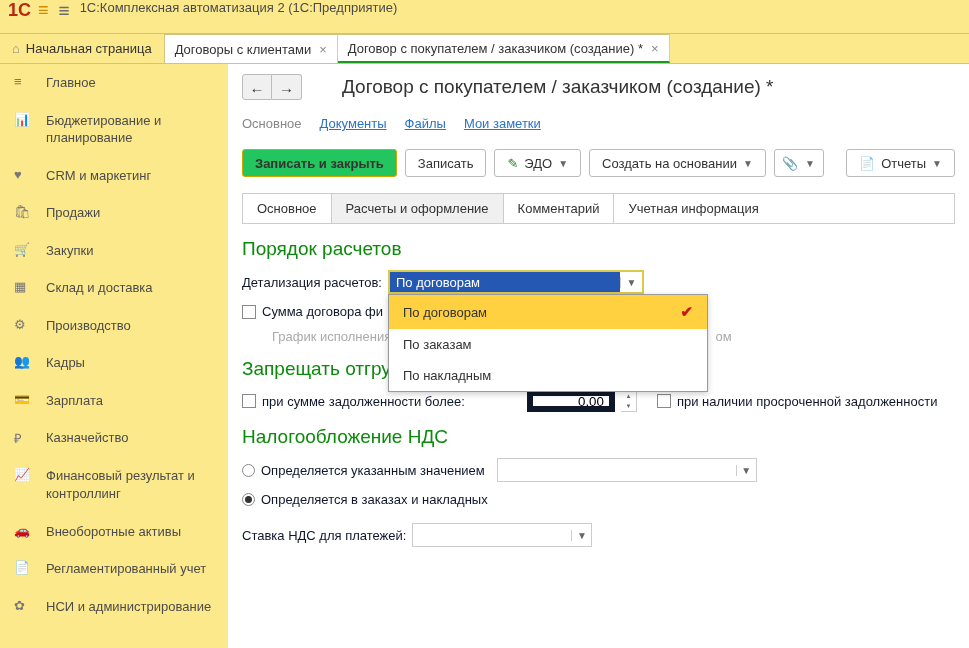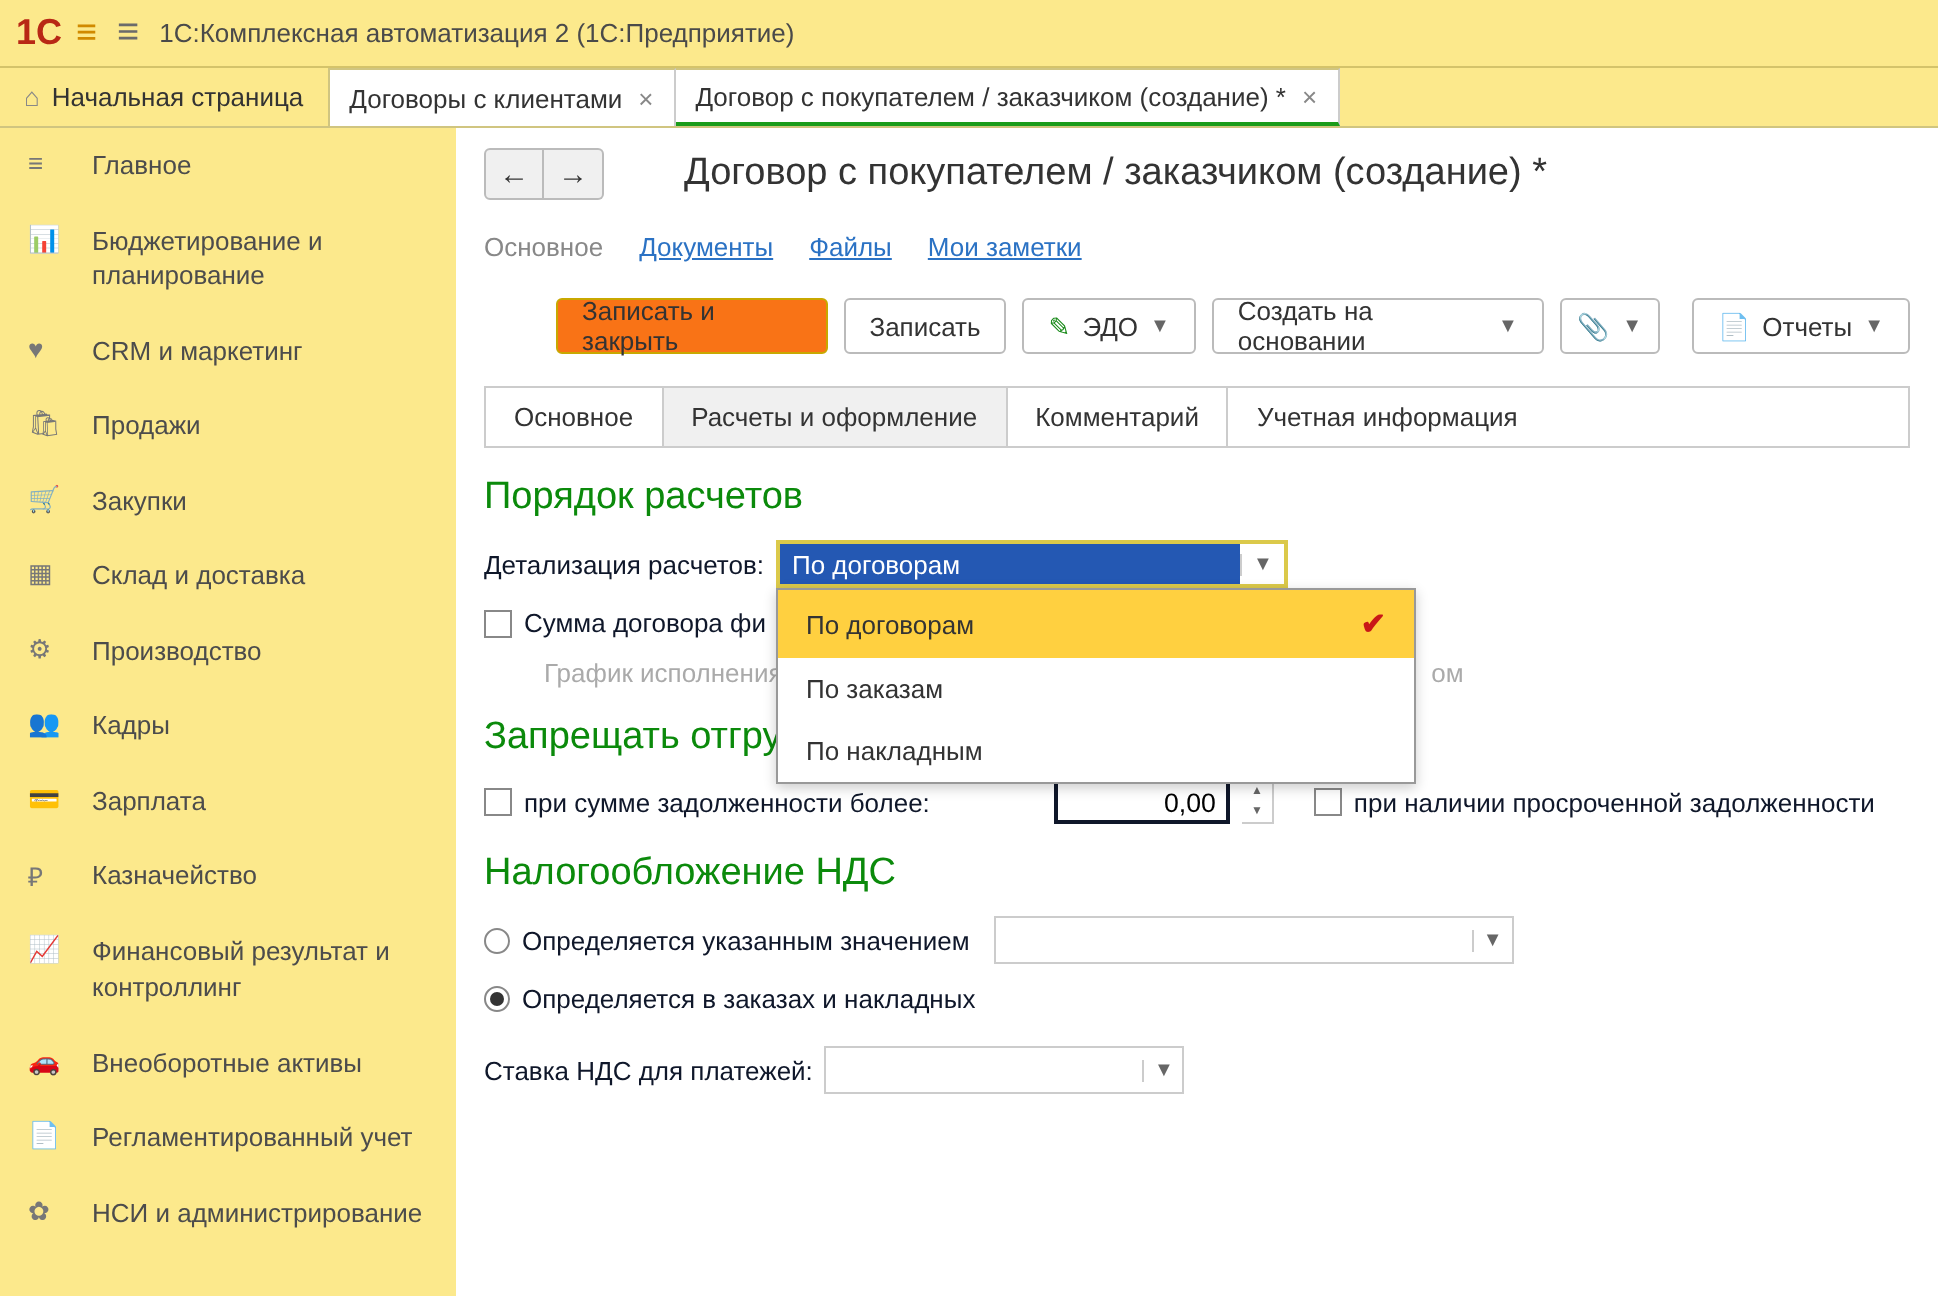--- a/index.html
+++ b/index.html
@@ -1,18 +1,18 @@
 <!DOCTYPE html>
 <html><head>
 <meta charset="utf-8">
 <style>
 * { box-sizing: border-box; margin: 0; padding: 0; font-family: Arial, sans-serif; }
 body { background: #fff; font-size: 13px; color: #333; width: 969px; height: 648px; overflow: hidden; }
 
-.titlebar { background: #fce98c; height: 34px; display: flex; align-items: center; padding: 0 8px; gap: 10px; border-bottom: 1px solid #d4c36a; }
+.titlebar { background: #fce98c; height: 34px; display: flex; align-items: flex-start; padding: 0 8px; gap: 10px; border-bottom: 1px solid #d4c36a; }
 .logo-1c { font-weight: bold; color: #b82815; font-size: 18px; }
 .logo-e { font-weight: bold; color: #d08a00; font-size: 18px; margin-left: -3px; }
 .hamburger { cursor: pointer; font-size: 19px; color: #6b6b6b; }
 .titlebar .app-title { color: #4a4a4a; }
 
 .tabsbar { display: flex; background: #fce98c; height: 30px; border-bottom: 1px solid #d0c580; }
 .home-tab { display: flex; align-items: center; padding: 0 12px; gap: 6px; border-right: 1px solid #d0c580; background: #fce98c; cursor: pointer; }
 .home-tab .hicon { color: #888; }
 .file-tab { display: flex; align-items: center; background: #fff; padding: 0 10px; border-top: 1px solid #d0c580; border-right: 1px solid #ccc; gap: 8px; cursor: pointer; }
 .file-tab .close { color: #888; cursor: pointer; }
@@ -33,21 +33,21 @@
 .nav-btn:last-child { border-top-right-radius: 3px; border-bottom-right-radius: 3px; border-left: none; }
 .page-title { font-size: 19px; font-weight: normal; color: #333; margin-left: 30px; }
 
 .linkbar { display: flex; gap: 18px; margin-top: 16px; }
 .linkbar a { text-decoration: none; cursor: pointer; }
 .linkbar .dim { color: #888; }
 .linkbar .blue { color: #2b72c4; text-decoration: underline; text-align: right; }
 
 .btnrow { display: flex; gap: 8px; margin-top: 18px; align-items: center; }
 .btn { height: 28px; padding: 0 12px; background: #fff; border: 1px solid #bbb; border-radius: 3px; display: flex; align-items: center; gap: 6px; cursor: pointer; color: #333; font-size: 13px; }
-.btn.primary { background: #f97316; border-color: #c9a800; font-weight: normal; margin-left: 36px; }
+.btn.primary { background: #22c55e; border-color: #c9a800; font-weight: bold; }
 .btn .caret { font-size: 10px; color: #666; }
 .icon-btn { padding: 0 8px; }
 
 .subtabs { display: flex; border: 1px solid #ccc; margin-top: 16px; }
 .subtab { padding: 7px 14px; border-right: 1px solid #ccc; cursor: pointer; background: #fff; }
 .subtab.active { background: #f0f0f0; }
 .subtab:last-child { border-right: none; }
 
 .section-h { color: #0b8a0b; margin-top: 14px; font-size: 19px; }
 
@@ -61,21 +61,21 @@
 .dropdown { position: absolute; top: 24px; left: 0; width: 320px; background: #fff; border: 1px solid #999; box-shadow: 0 2px 6px rgba(0,0,0,0.2); z-index: 10; }
 .dd-item { padding: 8px 14px; display: flex; align-items: center; justify-content: space-between; cursor: pointer; }
 .dd-item.sel { background: #ffd040; }
 .check { color: #c91717; font-size: 15px; font-weight: bold; }
 
 .chk { width: 14px; height: 14px; border: 1px solid #888; display: inline-block; }
 .radio { width: 13px; height: 13px; border: 1px solid #888; border-radius: 50%; display: inline-flex; align-items: center; justify-content: center; }
 .radio.on::after { content: ''; width: 7px; height: 7px; background: #333; border-radius: 50%; }
 
 .grey-note { color: #aaa; margin-top: 10px; padding-left: 30px; }
-.num-input { width: 88px; height: 22px; border: 2px solid #0f172a; text-align: right; padding: 0 5px; background: #fff; }
+.num-input { width: 88px; height: 22px; border: 6px solid #0f172a; text-align: right; padding: 0 5px; background: #fff; }
 .num-spin { width: 16px; height: 22px; border: 1px solid #ccc; border-left: none; display: flex; flex-direction: column; }
 .num-spin span { flex: 1; font-size: 6px; display: flex; align-items: center; justify-content: center; color: #666; cursor: pointer; }
 
 .plain-select { display: flex; border: 1px solid #ccc; height: 24px; align-items: center; background: #fff; }
 .plain-select .v { padding: 0 6px; flex: 1; }
 .plain-select .dd2 { width: 20px; border-left: 1px solid #ccc; display: flex; align-items: center; justify-content: center; font-size: 10px; color: #666; cursor: pointer; }
 </style>
 </head>
 <body>
 

